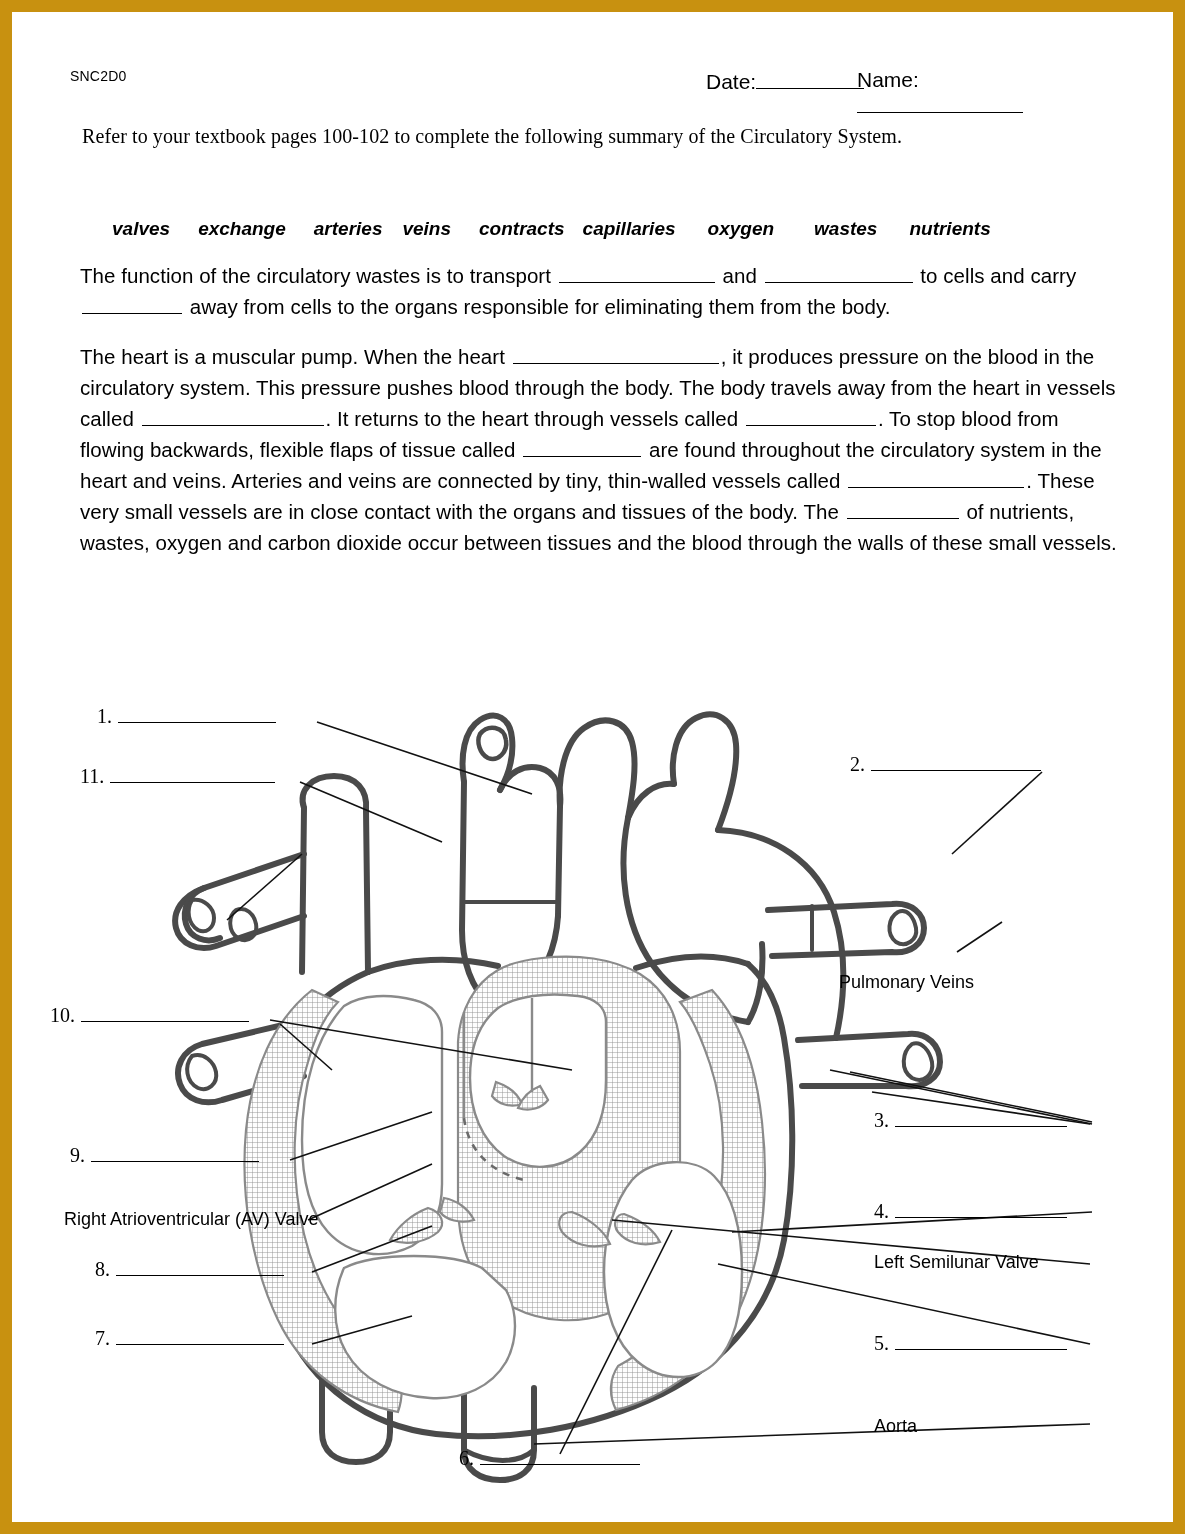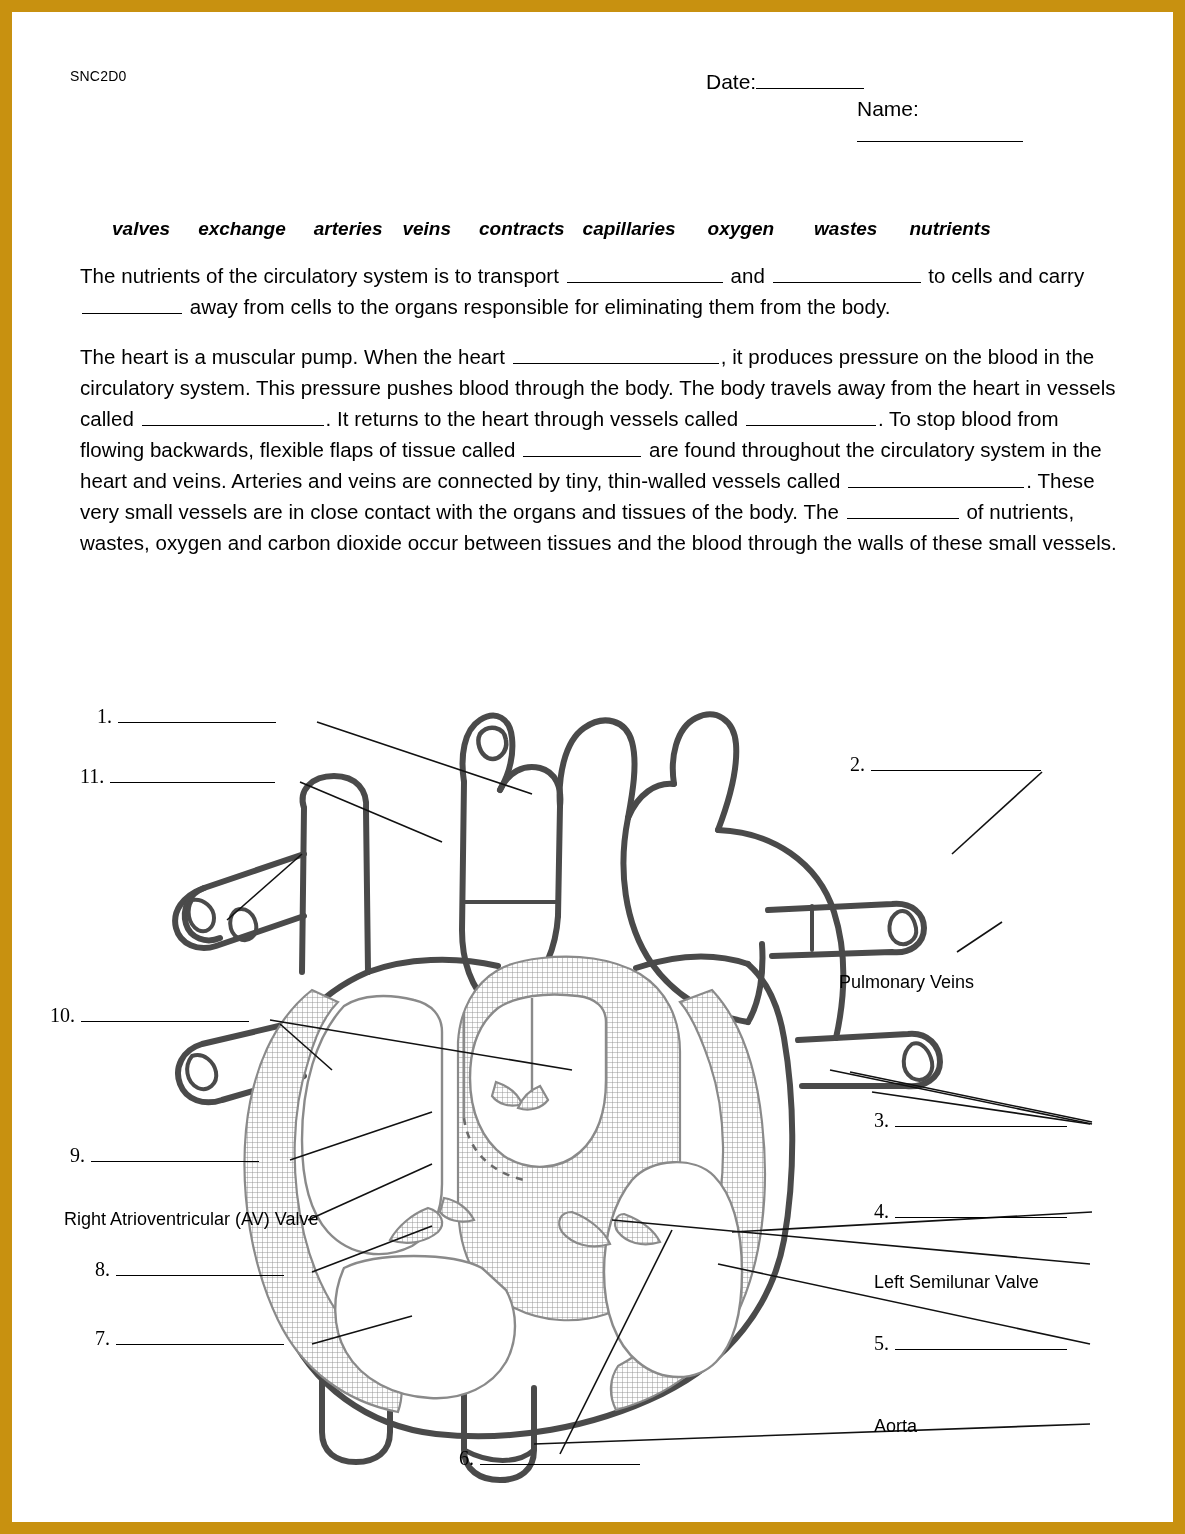--- a/index.html
+++ b/index.html
@@ -59,21 +59,20 @@
     position: absolute;
     left: 636px;
     top: 3px;
     font-size: 21px;
   }
   .hdr-name {
     position: absolute;
     left: 787px;
     top: 3px;
     font-size: 21px;
-    margin-top: 29px;
   }
   .ul-sm { border-bottom: 1.6px solid #000; display:inline-block; }
 
   
   .refline {
     position: absolute;
     left: 70px;
     top: 113px;
     font-family: "Liberation Serif", serif;
     font-size: 20px;
@@ -187,28 +186,29 @@
   <div class="hdr">
     <div class="hdr-course">SNC2D0</div>
     <div class="hdr-date">
       <span>Date:</span><span class="ul-sm" style="width:108px;height:20px;"></span>
     </div>
     <div class="hdr-name">
       <span>Name:</span><span class="ul-sm" style="width:166px;height:20px;"></span>
     </div>
   </div>
 
+  <div class="refline">Refer to your textbook pages 100-102  to complete the following summary of the Circulatory System.</div>
 
 
   <div class="wordbank">
     <span>valves</span><span style="width:28px"></span><span>exchange</span><span style="width:28px"></span><span>arteries</span><span style="width:20px"></span><span>veins</span><span style="width:28px"></span><span>contracts</span><span style="width:18px"></span><span>capillaries</span><span style="width:32px"></span><span>oxygen</span><span style="width:40px"></span><span>wastes</span><span style="width:32px"></span><span>nutrients</span>
   </div>
 
   <div class="para" id="para1">
-    <span>The nutrients of the circulatory system is to transport </span><span class="blank" style="width:156px"></span><span> and </span><span class="blank" style="width:148px"></span><span> to cells and carry </span><span class="blank" style="width:100px"></span><span> away from cells to the organs responsible for eliminating them from the body.</span>
+    <span>The function of the circulatory wastes is to transport </span><span class="blank" style="width:156px"></span><span> and </span><span class="blank" style="width:148px"></span><span> to cells and carry </span><span class="blank" style="width:100px"></span><span> away from cells to the organs responsible for eliminating them from the body.</span>
   </div>
 
   <div class="para" id="para2">
     <span>The heart is a muscular pump.  When the heart </span><span class="blank" style="width:206px"></span><span>, it produces pressure on the blood in the circulatory system.  This pressure pushes blood through the body.  The body travels away from the heart in vessels called </span><span class="blank" style="width:182px"></span><span>.  It returns to the heart through vessels called </span><span class="blank" style="width:130px"></span><span>.  To stop blood from flowing backwards, flexible flaps of tissue called </span><span class="blank" style="width:118px"></span><span> are found throughout the circulatory system in the heart and veins.  Arteries and veins are connected by tiny, thin-walled vessels called </span><span class="blank" style="width:176px"></span><span>.  These very small vessels are in close contact with the organs and tissues of the body.    The </span><span class="blank" style="width:112px"></span><span> of nutrients, wastes, oxygen and carbon dioxide occur between tissues and the blood through the walls of these small vessels.</span>
   </div>
 
 
   <div id="diagram-area">
 
     <svg id="heart-svg" viewBox="0 0 1161 840">
@@ -388,19 +388,19 @@
     </div>
     <div class="nlabel" style="left:862px; top:528px;">
       <span class="num">4.</span><span class="line" style="width:172px"></span>
     </div>
     <div class="nlabel" style="left:862px; top:660px;">
       <span class="num">5.</span><span class="line" style="width:172px"></span>
     </div>
 
     <div class="tlabel" style="left:827px; top:300px;">Pulmonary Veins</div>
     <div class="tlabel" style="left:52px; top:537px;">Right Atrioventricular  (AV) Valve</div>
-    <div class="tlabel" style="left:862px; top:580px;margin-top:20px;">Left Semilunar Valve</div>
+    <div class="tlabel" style="left:862px; top:580px;">Left Semilunar Valve</div>
     <div class="tlabel" style="left:862px; top:744px;">Aorta</div>
 
   </div>
 
 </div>
 </div>
 
 </body></html>

